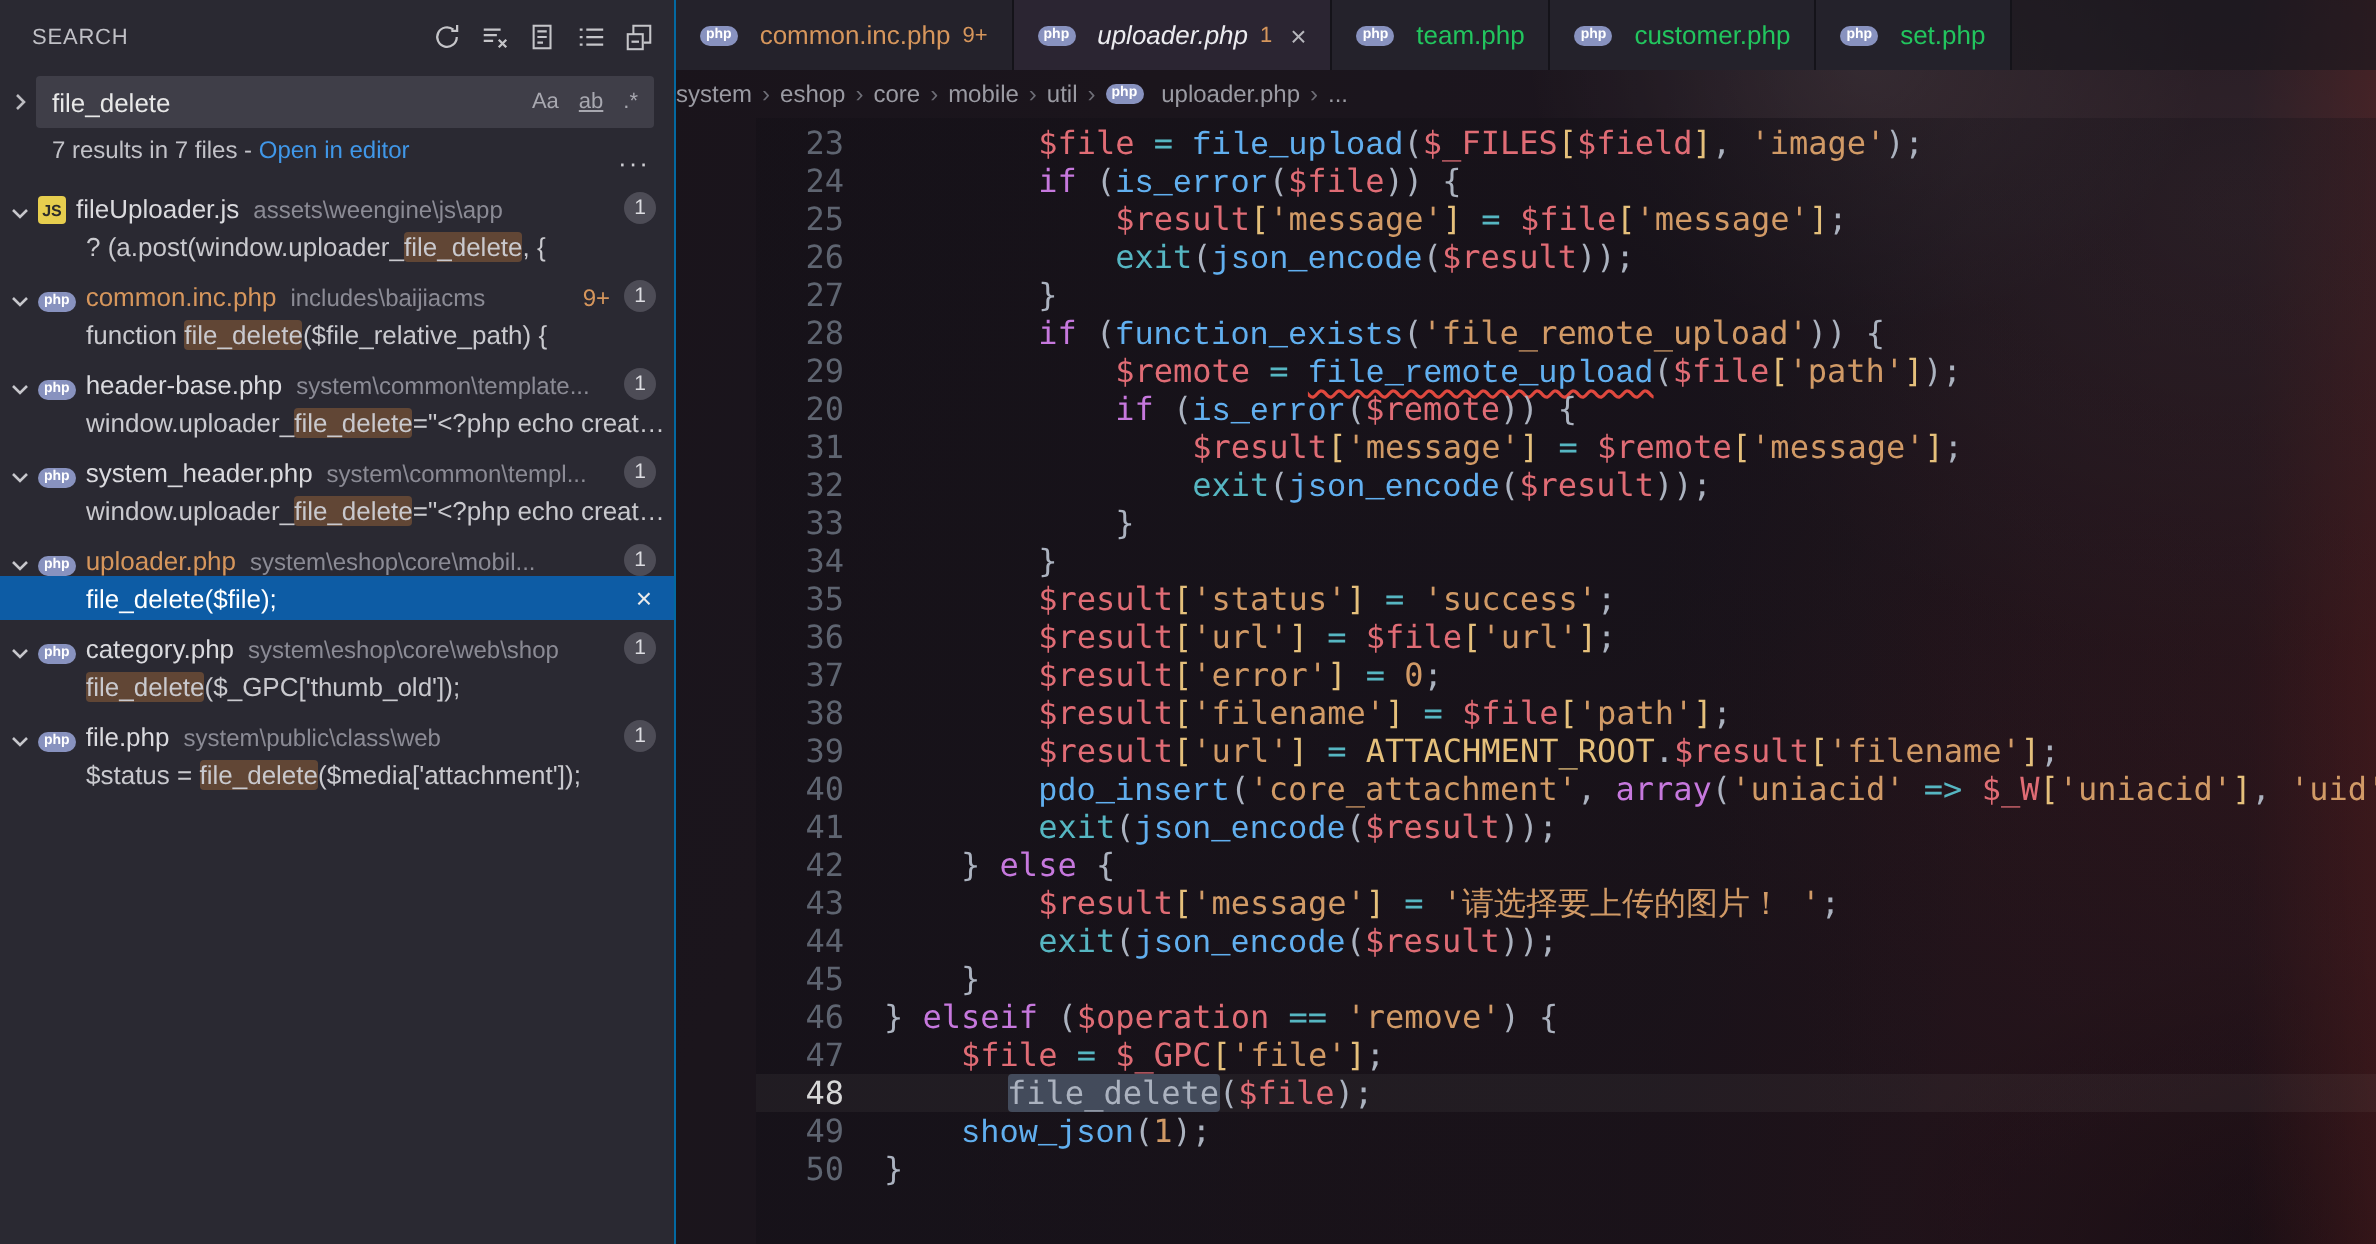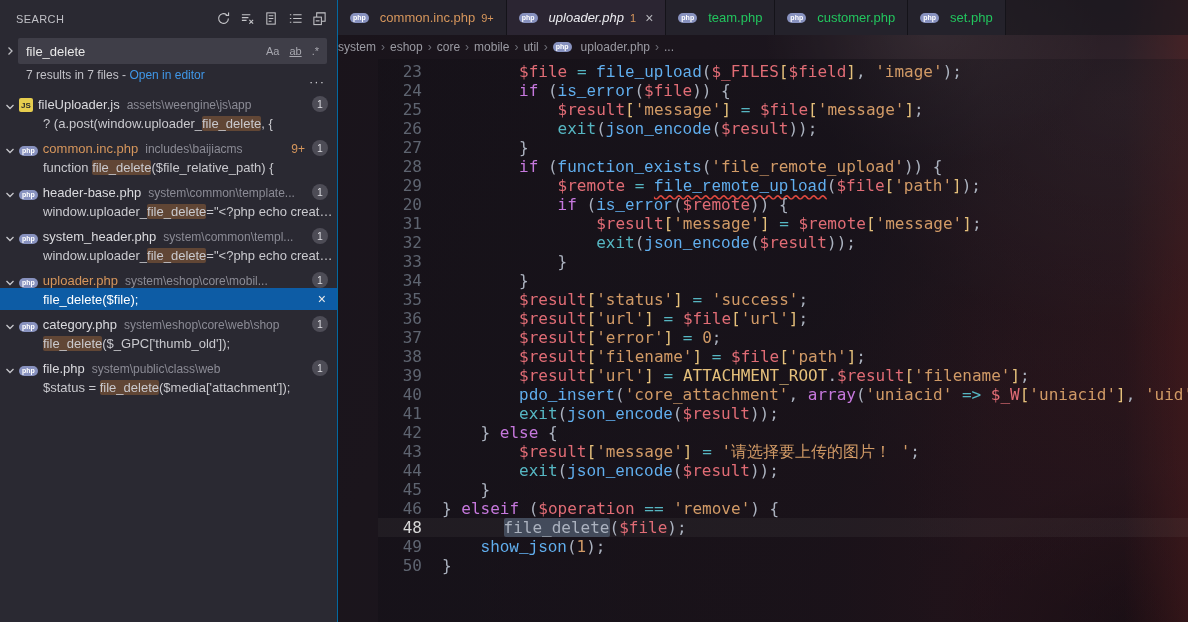--- a/index.html
+++ b/index.html
@@ -304,19 +304,20 @@
         <div class="code-line"><span class="line-num">37</span><span class="code-text"><span class="tok-p">        </span><span class="tok-v">$result</span><span class="tok-b">[</span><span class="tok-s">'error'</span><span class="tok-b">]</span><span class="tok-p"> </span><span class="tok-o">=</span><span class="tok-p"> </span><span class="tok-n">0</span><span class="tok-p">;</span></span></div>
         <div class="code-line"><span class="line-num">38</span><span class="code-text"><span class="tok-p">        </span><span class="tok-v">$result</span><span class="tok-b">[</span><span class="tok-s">'filename'</span><span class="tok-b">]</span><span class="tok-p"> </span><span class="tok-o">=</span><span class="tok-p"> </span><span class="tok-v">$file</span><span class="tok-b">[</span><span class="tok-s">'path'</span><span class="tok-b">]</span><span class="tok-p">;</span></span></div>
         <div class="code-line"><span class="line-num">39</span><span class="code-text"><span class="tok-p">        </span><span class="tok-v">$result</span><span class="tok-b">[</span><span class="tok-s">'url'</span><span class="tok-b">]</span><span class="tok-p"> </span><span class="tok-o">=</span><span class="tok-p"> </span><span class="tok-c">ATTACHMENT_ROOT</span><span class="tok-p">.</span><span class="tok-v">$result</span><span class="tok-b">[</span><span class="tok-s">'filename'</span><span class="tok-b">]</span><span class="tok-p">;</span></span></div>
         <div class="code-line"><span class="line-num">40</span><span class="code-text"><span class="tok-p">        </span><span class="tok-f">pdo_insert</span><span class="tok-p">(</span><span class="tok-s">'core_attachment'</span><span class="tok-p">, </span><span class="tok-k">array</span><span class="tok-p">(</span><span class="tok-s">'uniacid'</span><span class="tok-p"> </span><span class="tok-o">=&gt;</span><span class="tok-p"> </span><span class="tok-v">$_W</span><span class="tok-b">[</span><span class="tok-s">'uniacid'</span><span class="tok-b">]</span><span class="tok-p">, </span><span class="tok-s">'uid'</span><span class="tok-p"> </span><span class="tok-o">=&gt;</span><span class="tok-p"> </span><span class="tok-v">$_W</span><span class="tok-b">[</span><span class="tok-s">'member'</span><span class="tok-b">]</span><span class="tok-b">[</span><span class="tok-s">'uid'</span></span></div>
         <div class="code-line"><span class="line-num">41</span><span class="code-text"><span class="tok-p">        </span><span class="tok-o">exit</span><span class="tok-p">(</span><span class="tok-f">json_encode</span><span class="tok-p">(</span><span class="tok-v">$result</span><span class="tok-p">));</span></span></div>
         <div class="code-line"><span class="line-num">42</span><span class="code-text"><span class="tok-p">    } </span><span class="tok-k">else</span><span class="tok-p"> {</span></span></div>
         <div class="code-line"><span class="line-num">43</span><span class="code-text"><span class="tok-p">        </span><span class="tok-v">$result</span><span class="tok-b">[</span><span class="tok-s">'message'</span><span class="tok-b">]</span><span class="tok-p"> </span><span class="tok-o">=</span><span class="tok-p"> </span><span class="tok-s">'请选择要上传的图片！ '</span><span class="tok-p">;</span></span></div>
         <div class="code-line"><span class="line-num">44</span><span class="code-text"><span class="tok-p">        </span><span class="tok-o">exit</span><span class="tok-p">(</span><span class="tok-f">json_encode</span><span class="tok-p">(</span><span class="tok-v">$result</span><span class="tok-p">));</span></span></div>
         <div class="code-line"><span class="line-num">45</span><span class="code-text"><span class="tok-p">    }</span></span></div>
         <div class="code-line"><span class="line-num">46</span><span class="code-text"><span class="tok-p">} </span><span class="tok-k">elseif</span><span class="tok-p"> (</span><span class="tok-v">$operation</span><span class="tok-p"> </span><span class="tok-o">==</span><span class="tok-p"> </span><span class="tok-s">'remove'</span><span class="tok-p">) {</span></span></div>
+        <div class="code-line"><span class="line-num">47</span><span class="code-text"><span class="tok-p">    </span><span class="tok-v">$file</span><span class="tok-p"> </span><span class="tok-o">=</span><span class="tok-p"> </span><span class="tok-v">$_GPC</span><span class="tok-b">[</span><span class="tok-s">'file'</span><span class="tok-b">]</span><span class="tok-p">;</span></span></div>
         <div class="code-line active"><span class="line-num">48</span><span class="code-text"><span class="tok-p">    </span><span class="tok-p hl">file_delete</span><span class="tok-p">(</span><span class="tok-v">$file</span><span class="tok-p">);</span></span></div>
         <div class="code-line"><span class="line-num">49</span><span class="code-text"><span class="tok-p">    </span><span class="tok-f">show_json</span><span class="tok-p">(</span><span class="tok-n">1</span><span class="tok-p">);</span></span></div>
         <div class="code-line"><span class="line-num">50</span><span class="code-text"><span class="tok-p">}</span></span></div>
       </div>
   </main>
 
 </div>
 
 </body></html>

